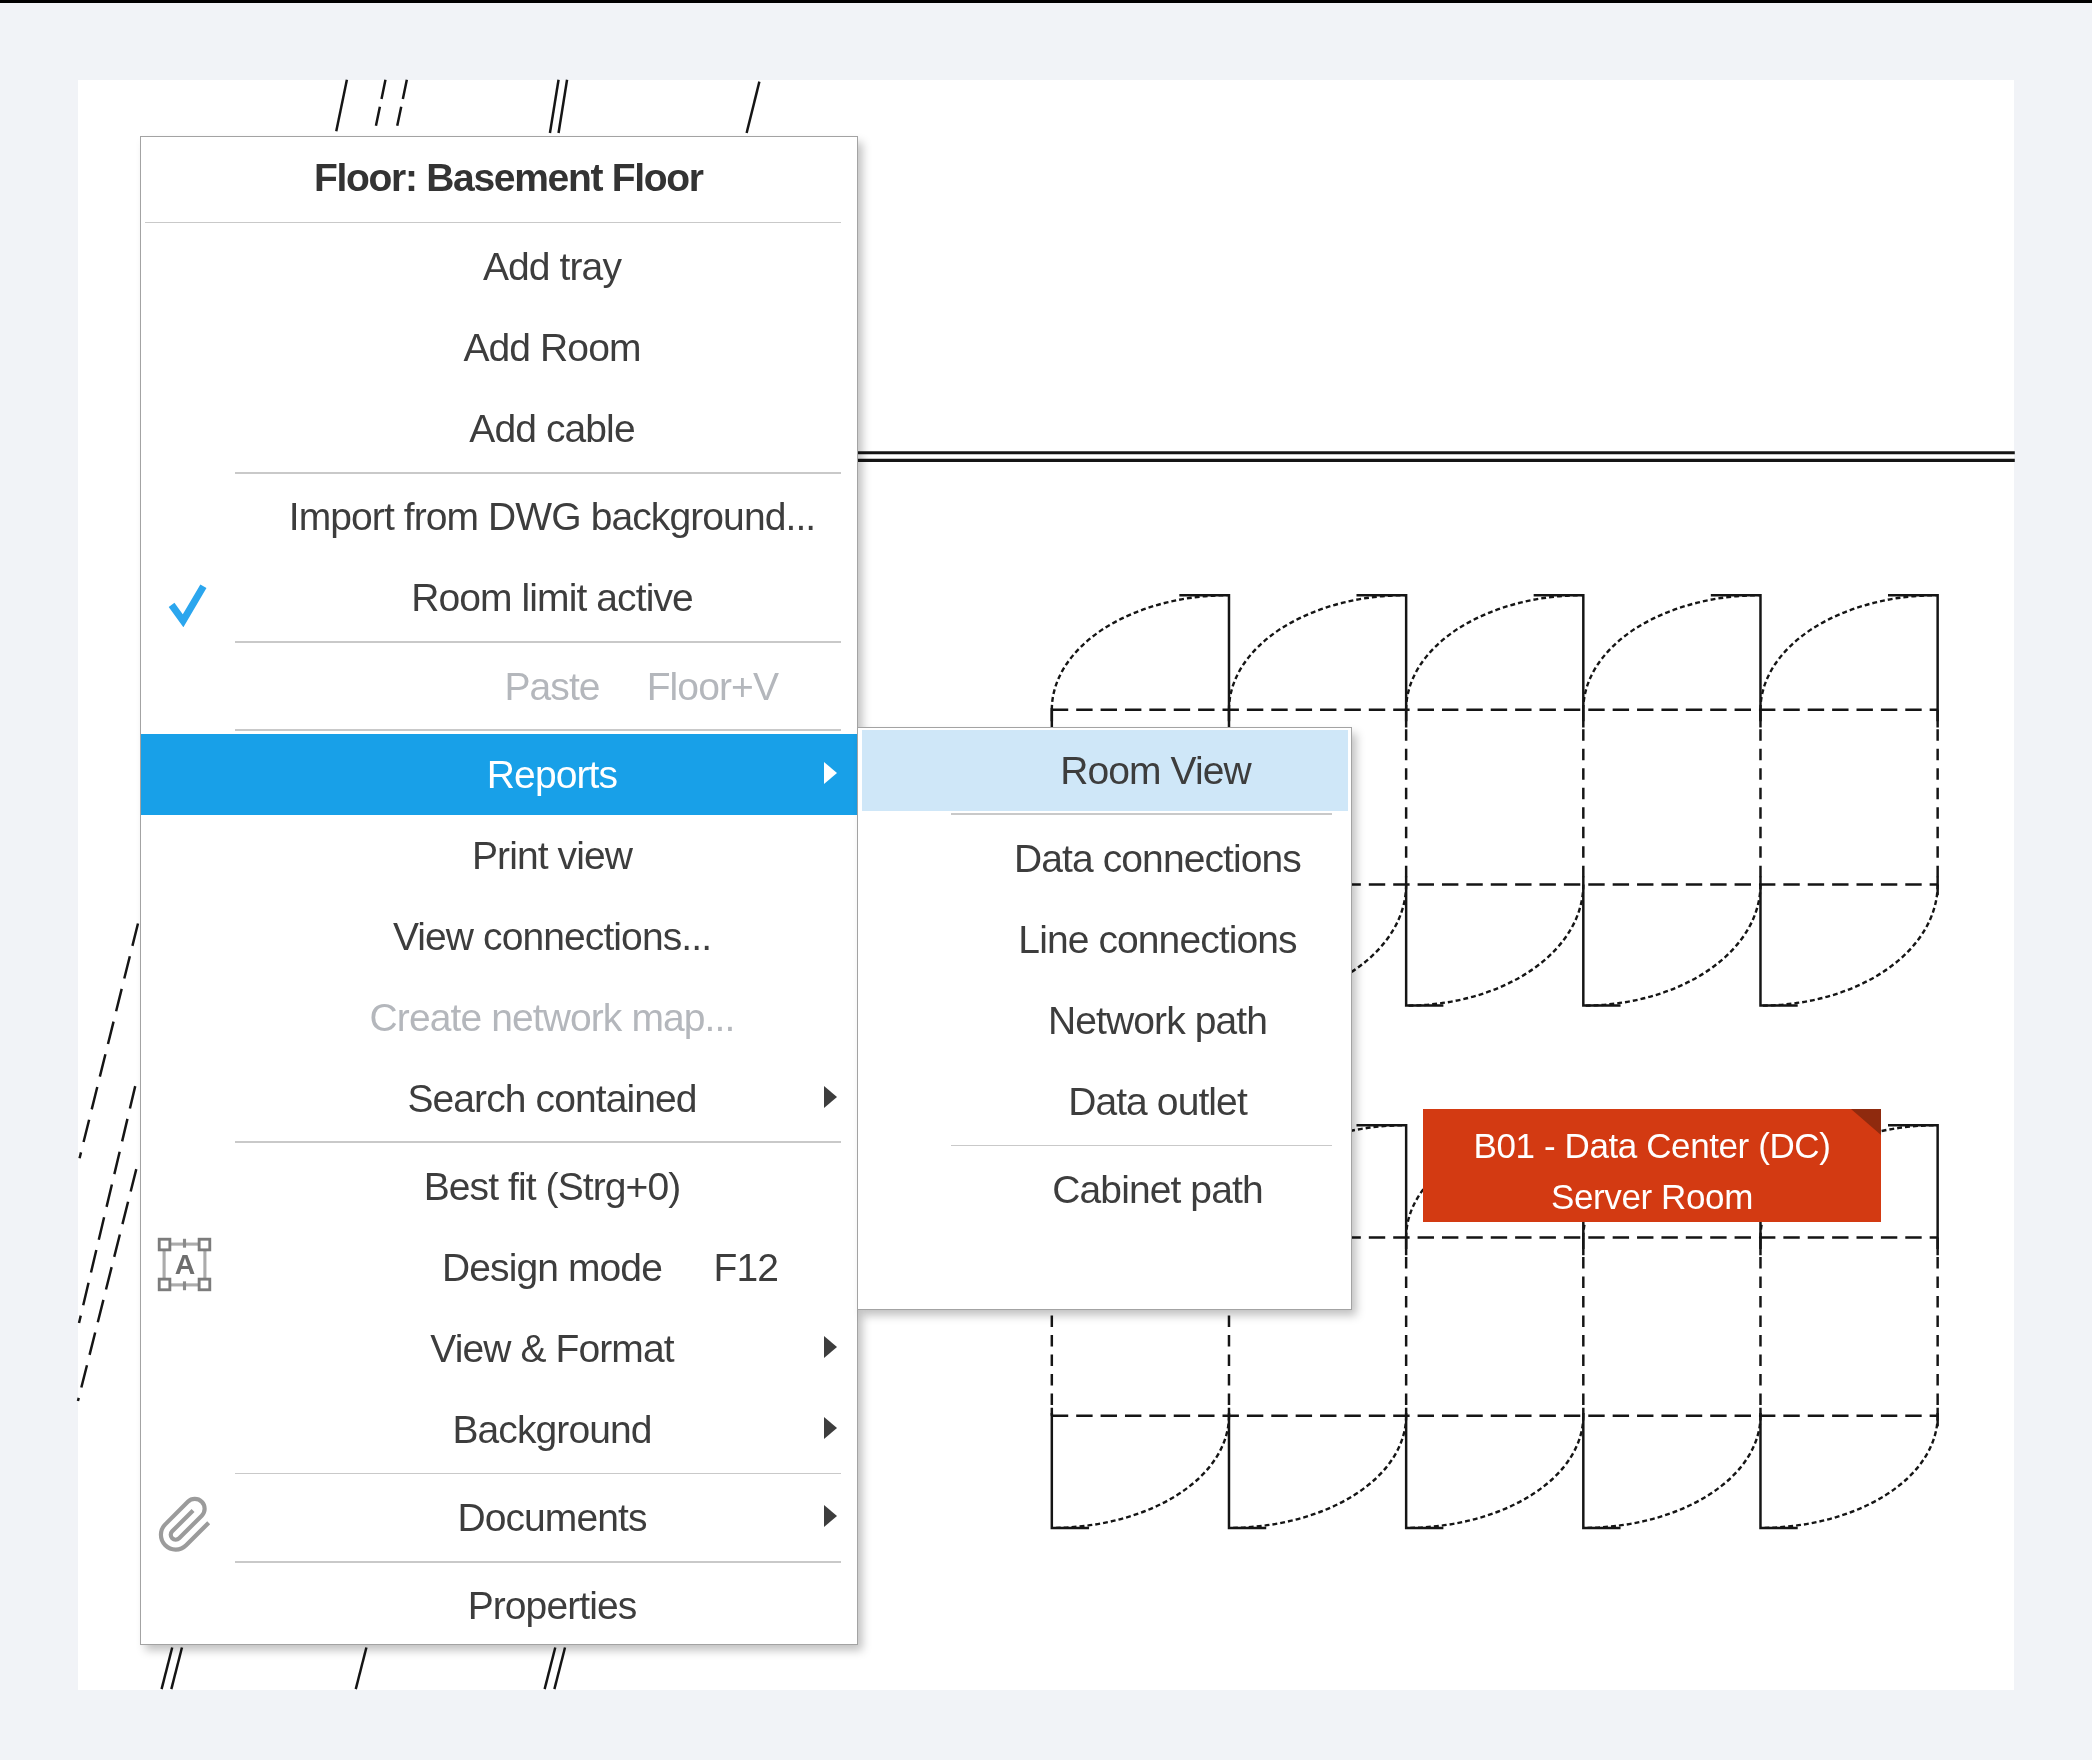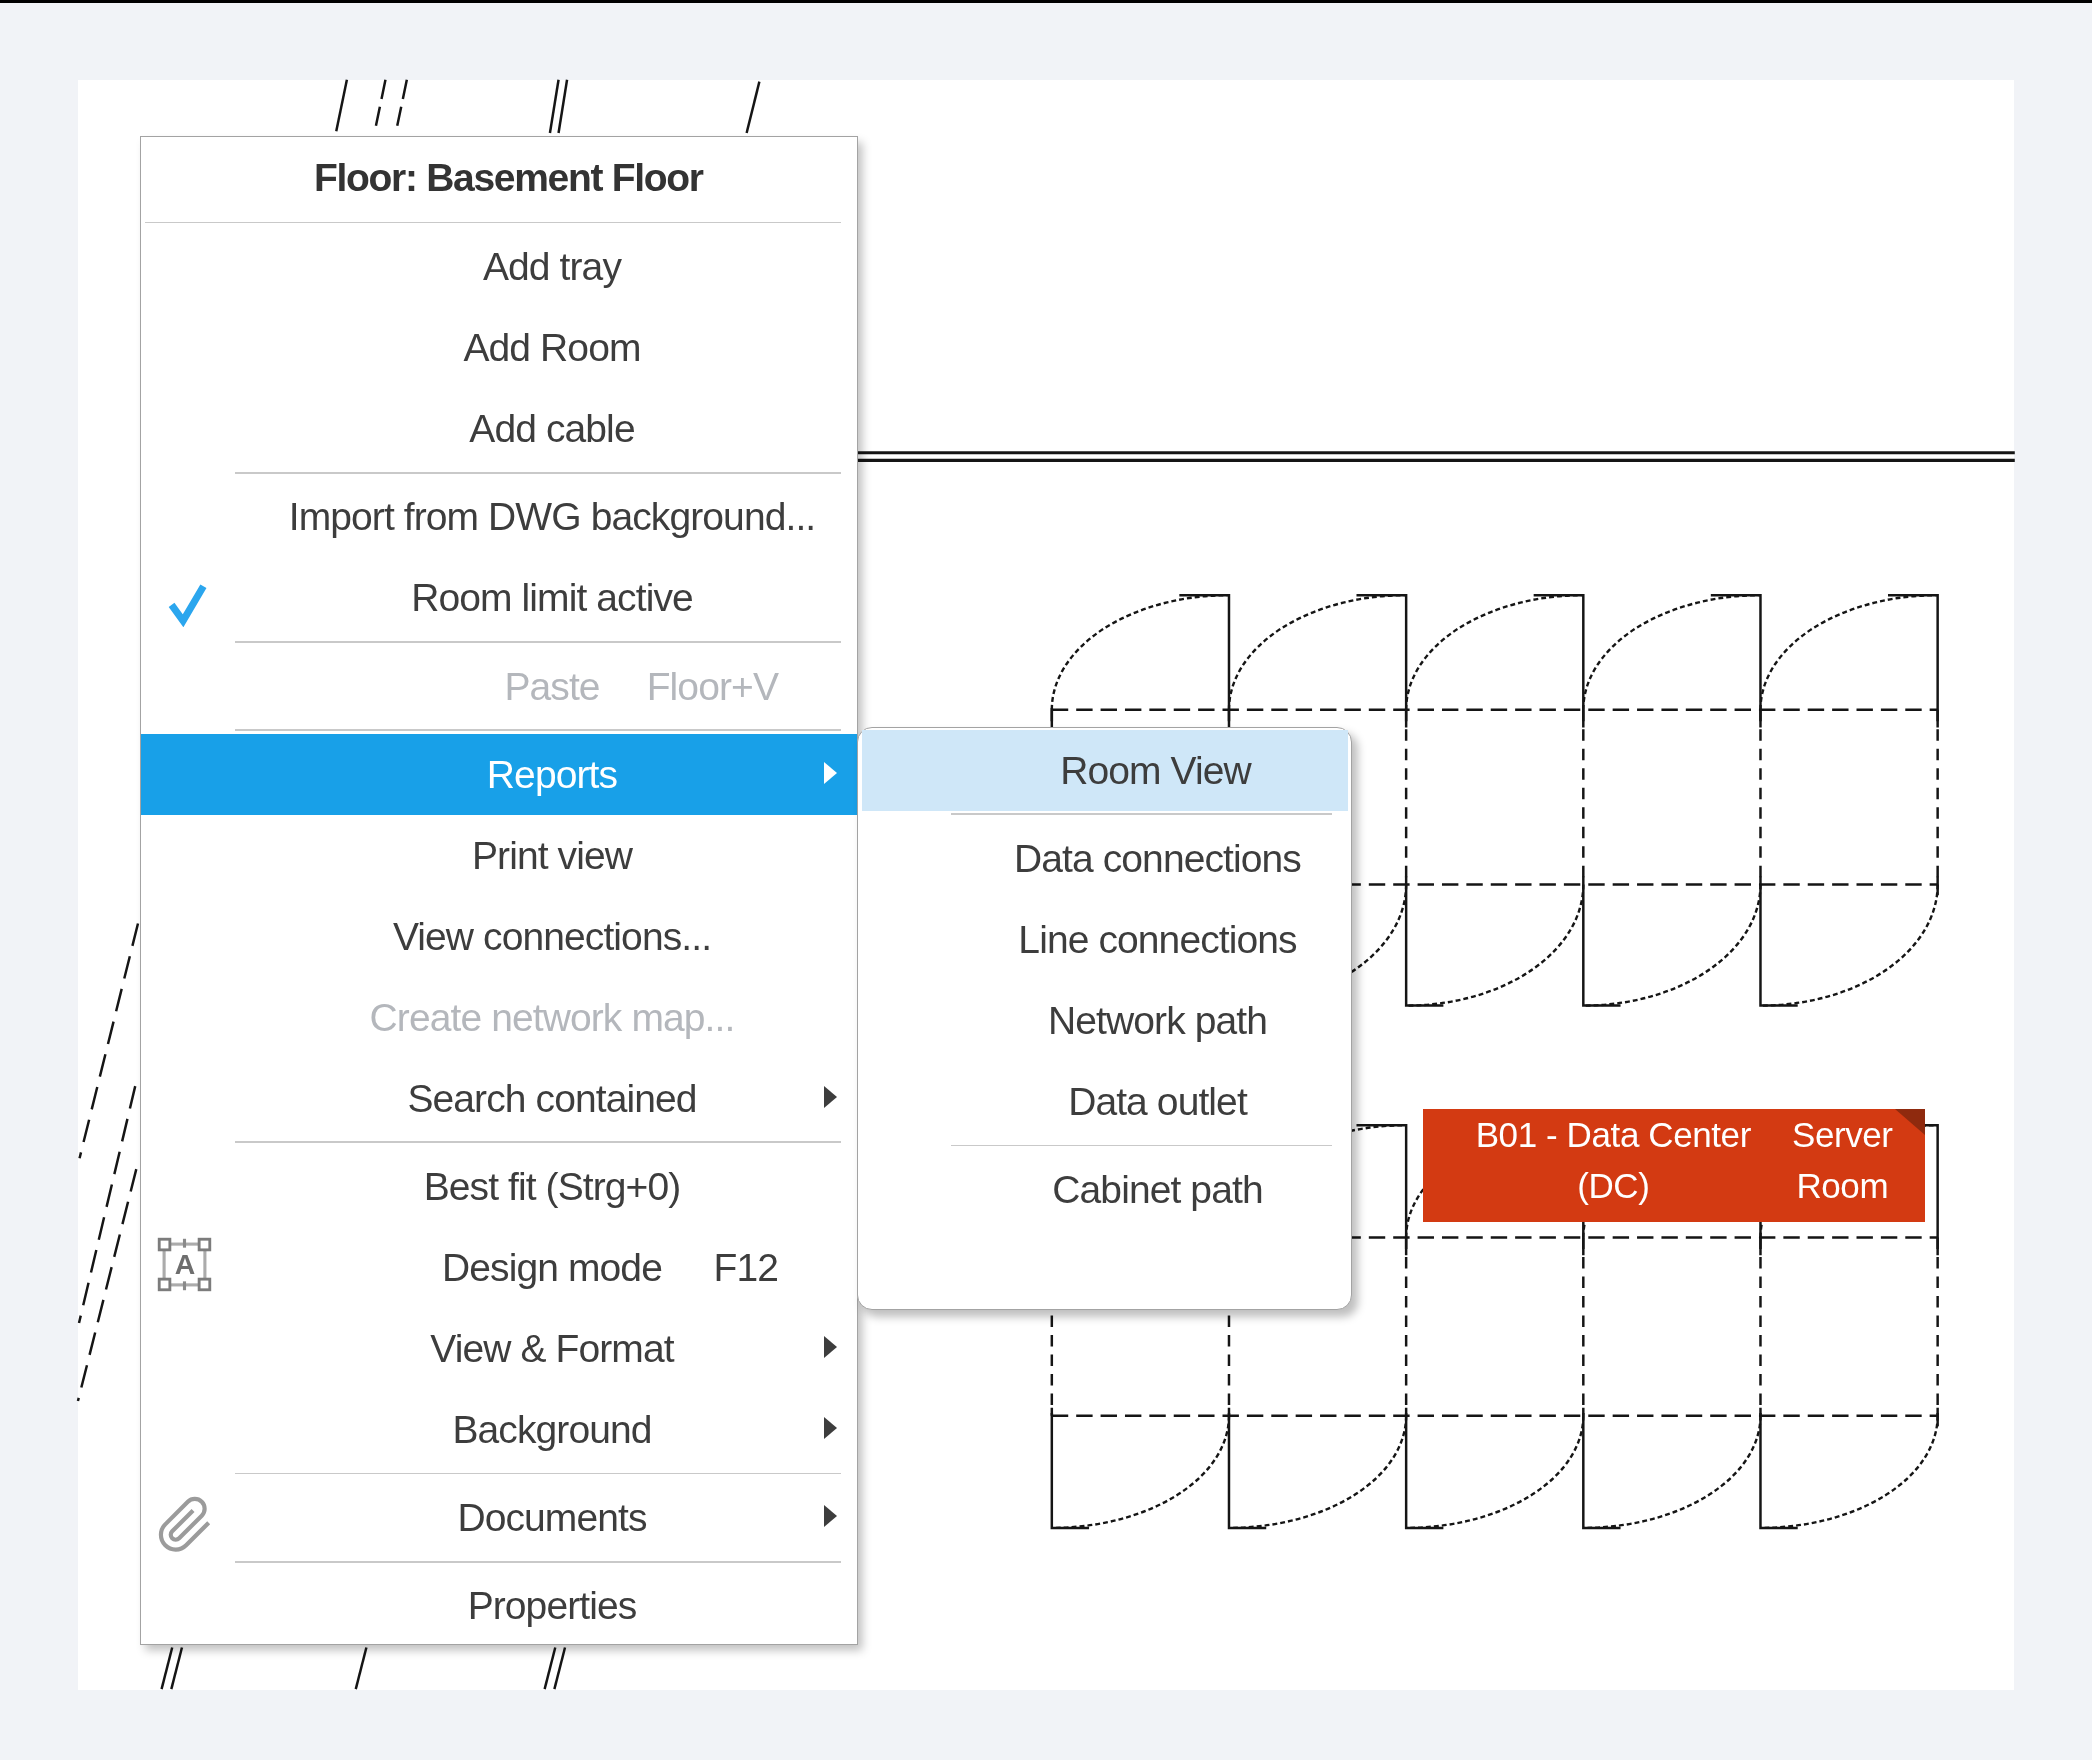--- a/index.html
+++ b/index.html
@@ -4,28 +4,28 @@
 <style>
   html,body{margin:0;padding:0;}
   body{width:2093px;height:1761px;background:#f1f3f7;position:relative;overflow:hidden;
        font-family:"Liberation Sans", sans-serif;}
   #topbar{position:absolute;left:0;top:0;width:2093px;height:2.7px;background:#000;}
   #canvas{position:absolute;left:78px;top:80px;width:1936px;height:1610px;background:#fff;}
   #plan{position:absolute;left:0;top:0;}
   
   #label{position:absolute;left:1423px;top:1109px;width:458px;height:113px;background:#d33a12;
          color:#fff;font-size:35px;line-height:51px;text-align:center;letter-spacing:-0.4px;
-         display:flex;flex-direction:row;justify-content:flex-start;padding-left:44px;}
+         display:flex;flex-direction:column;justify-content:flex-end;}
   #fold{position:absolute;right:0;top:0;width:0;height:0;
         border-top:26.6px solid #8f2a0e;border-left:30px solid transparent;}
   
   .menu{position:absolute;background:#fff;border:1.8px solid #a3a3a3;box-sizing:border-box;
         box-shadow:5.3px 6.2px 8.9px rgba(0,0,0,0.25);font-size:39px;color:#3d3d3d;letter-spacing:-0.9px;text-align:center;}
   #mainmenu{left:140px;top:136px;width:718px;height:1509px;}
-  #submenu{left:857px;top:727px;width:495px;height:583px;border-radius:15px;}
+  #submenu{left:857px;top:727px;width:495px;height:583px;}
   .hdr{height:82px;line-height:82px;padding-left:18.6px;font-weight:bold;color:#333;letter-spacing:-1.3px;}
   .it{position:relative;height:81px;line-height:81px;padding-left:106px;white-space:nowrap;}
   .sep{height:1.8px;background:#c9c9c9;margin:2.7px 16px 2.7px 94px;}
   .sep0{height:1.8px;background:#c9c9c9;margin:2.7px 16px 2.7px 3.5px;}
   .dis{color:#b4b7bc;}
   .hl{background:#18a0e8;color:#fff;}
   .hl2{background:#cfe7f8;margin:0 3.5px;padding-left:102px;}
   .sc{position:absolute;right:79px;top:0;}
   .arr{position:absolute;right:20.4px;top:28px;width:0;height:0;
        border-left:13.3px solid #3d3d3d;border-top:11.5px solid transparent;border-bottom:11.5px solid transparent;}

